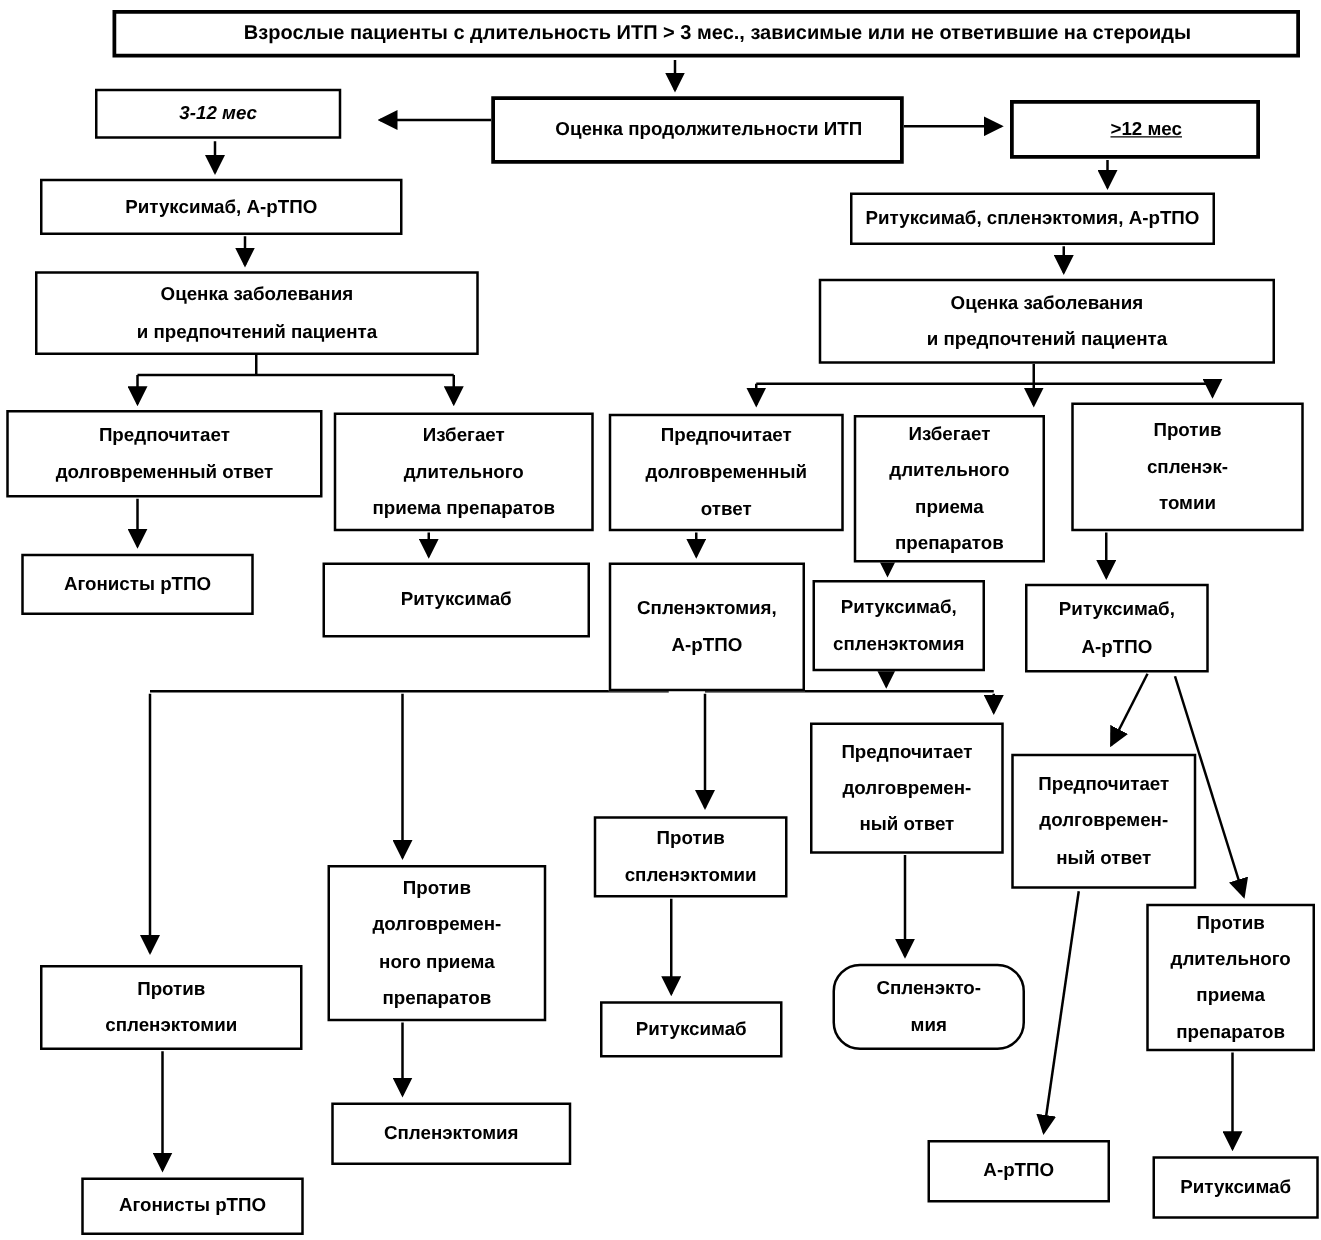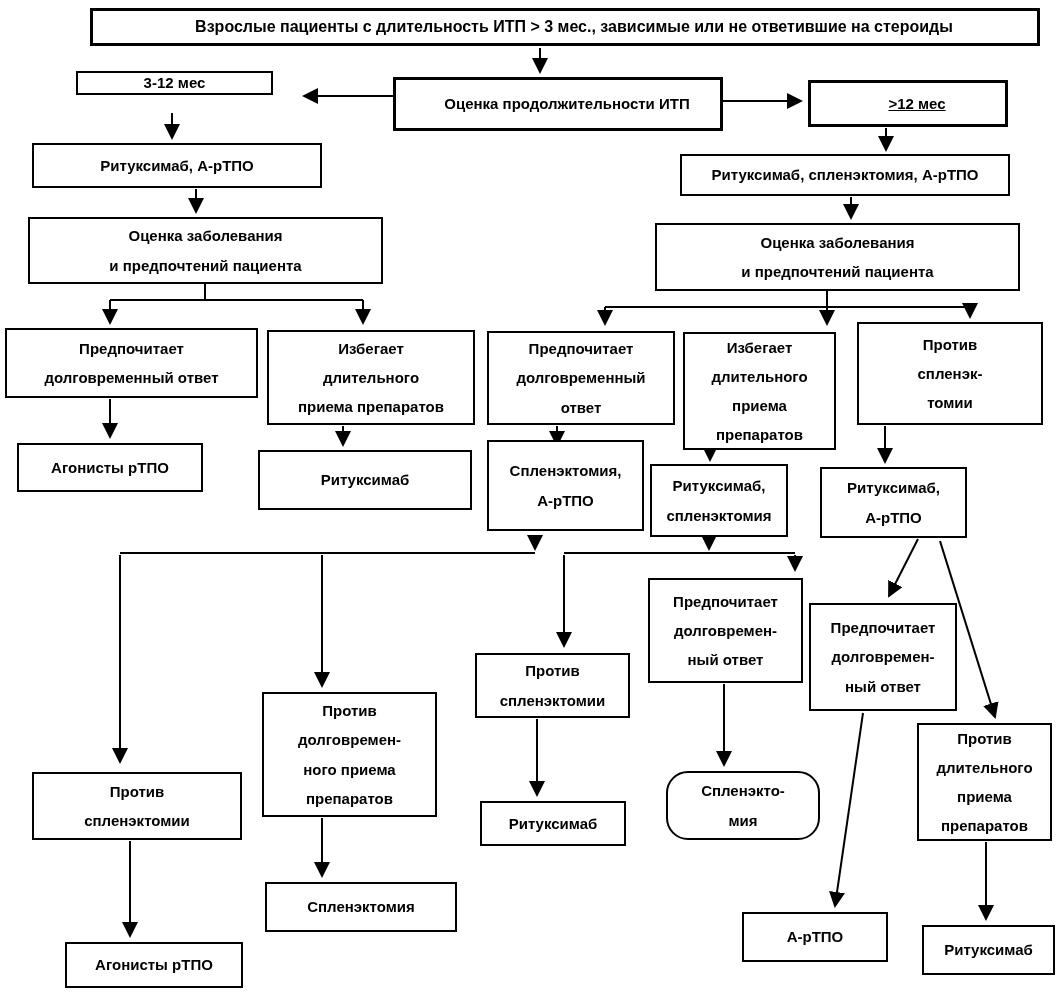--- a/index.html
+++ b/index.html
@@ -81,30 +81,30 @@
       <path marker-end="url(#ah)" d="M986,842 V919"></path>
       <path marker-end="url(#ah)" d="M130,841 V936"></path>
       <path marker-end="url(#ah)" d="M322,818 V876"></path>
     </g>
   </svg>
 
   <div class="node title thick" style="left:90px;top:8px;width:950px;height:38px;">Взрослые пациенты с длительность ИТП &gt; 3 мес., зависимые или не ответившие на стероиды</div>
 
   <div class="node thick" style="left:393px;top:77px;width:330px;height:54px;">Оценка продолжительности ИТП</div>
 
-  <div class="node" style="left:76px;top:71px;width:197px;height:24px;">3-12 мес</div>
+  <div class="node" style="left:76px;top:71px;width:197px;height:40px;font-style:italic;">3-12 мес</div>
 
   <div class="node thick" style="left:808px;top:80px;width:200px;height:47px;text-decoration:underline;">&gt;12 мес</div>
 
   <div class="node" style="left:32px;top:143px;width:290px;height:45px;">Ритуксимаб, А-рТПО</div>
 
   <div class="node" style="left:28px;top:217px;width:355px;height:67px;">Оценка заболевания
 и предпочтений пациента</div>
 
-  <div class="node" style="left:680px;top:154px;width:330px;height:42px;">Ритуксимаб, спленэктомия, А-рТПО</div>
+  <div class="node" style="left:680px;top:154px;width:292px;height:42px;">Ритуксимаб, спленэктомия, А-рТПО</div>
 
   <div class="node" style="left:655px;top:223px;width:365px;height:68px;">Оценка заболевания
 и предпочтений пациента</div>
 
   <div class="node" style="left:5px;top:328px;width:253px;height:70px;">Предпочитает
 долговременный ответ</div>
 
   <div class="node" style="left:267px;top:330px;width:208px;height:95px;">Избегает
 длительного
 приема препаратов</div>
@@ -119,21 +119,21 @@
 препаратов</div>
 
   <div class="node" style="left:857px;top:322px;width:186px;height:103px;">Против
 спленэк-
 томии</div>
 
   <div class="node" style="left:17px;top:443px;width:186px;height:49px;">Агонисты рТПО</div>
 
   <div class="node" style="left:258px;top:450px;width:214px;height:60px;">Ритуксимаб</div>
 
-  <div class="node" style="left:487px;top:440px;width:157px;height:91px;">Спленэктомия,
+  <div class="node" style="left:487px;top:450px;width:157px;height:103px;">Спленэктомия,
 А-рТПО</div>
 
   <div class="node" style="left:650px;top:464px;width:138px;height:73px;">Ритуксимаб,
 спленэктомия</div>
 
   <div class="node" style="left:820px;top:467px;width:147px;height:71px;">Ритуксимаб,
 А-рТПО</div>
 
   <div class="node" style="left:648px;top:578px;width:155px;height:105px;">Предпочитает
 долговремен-

